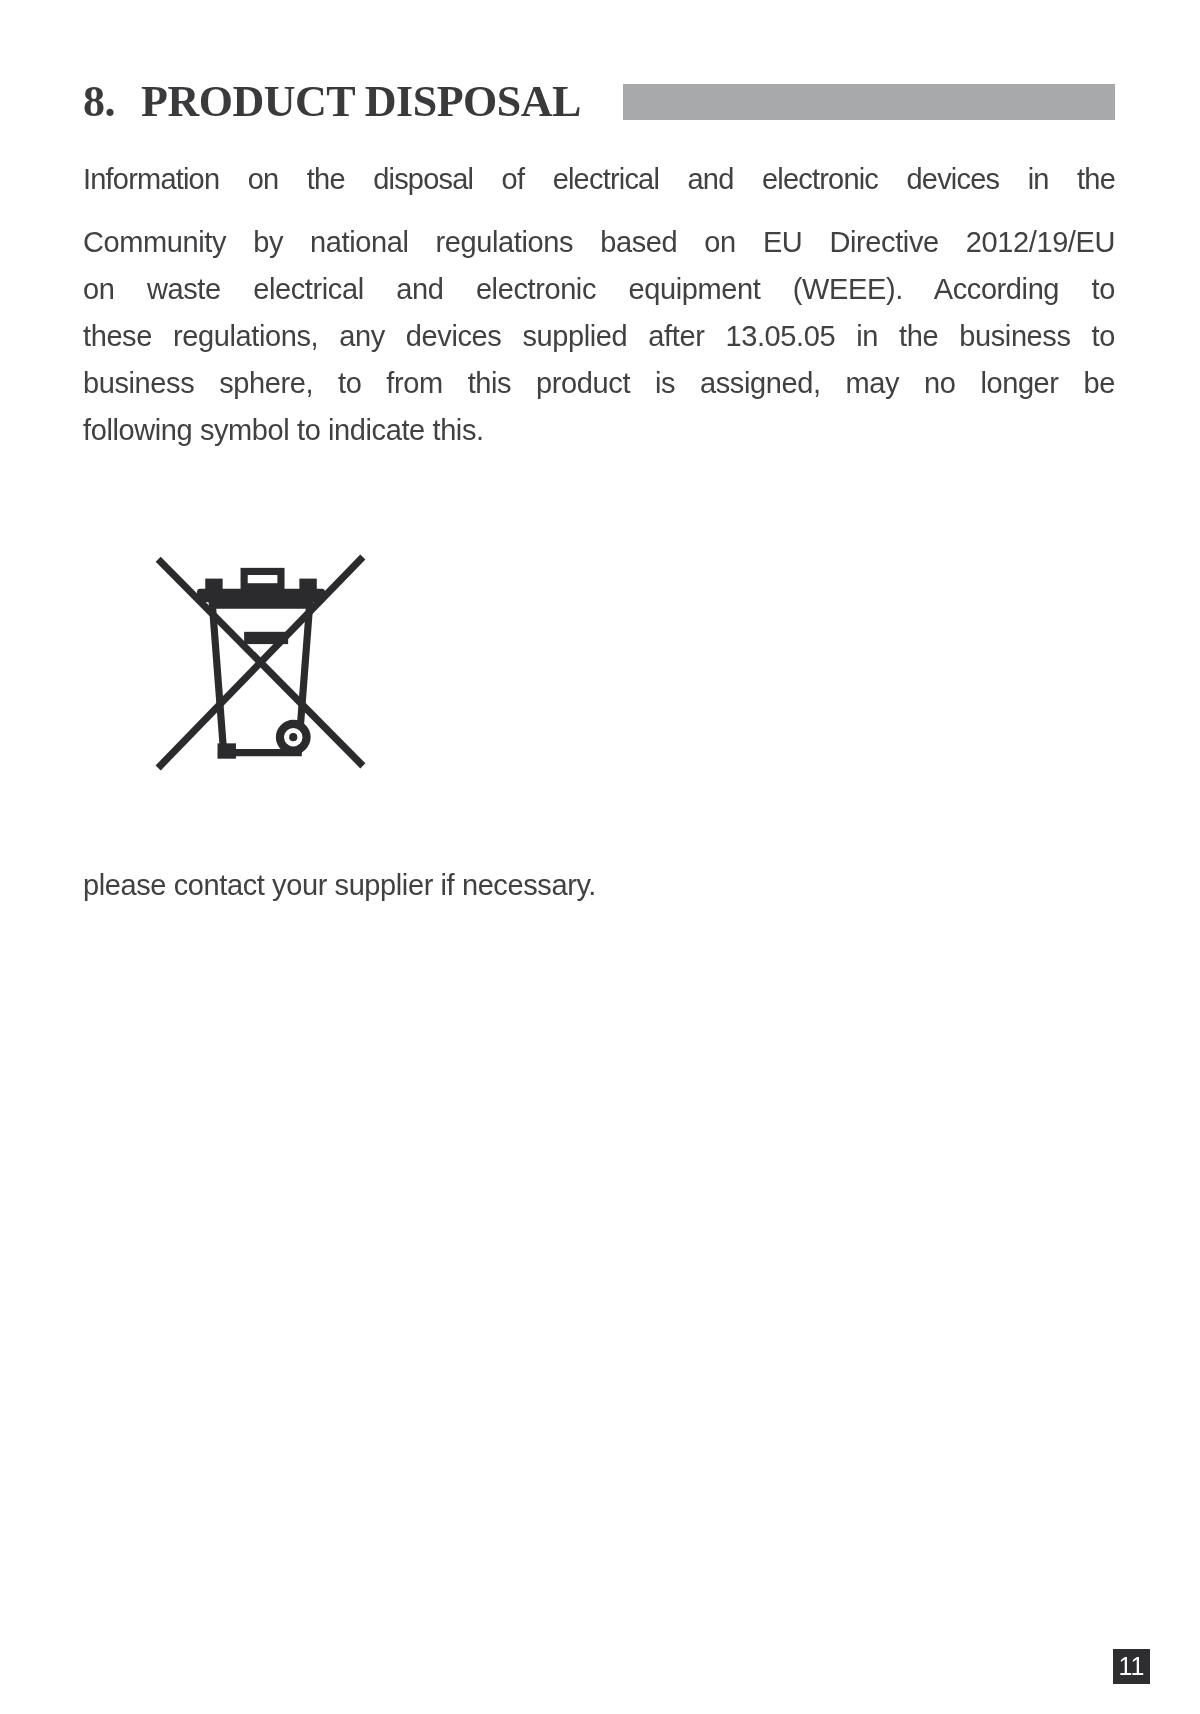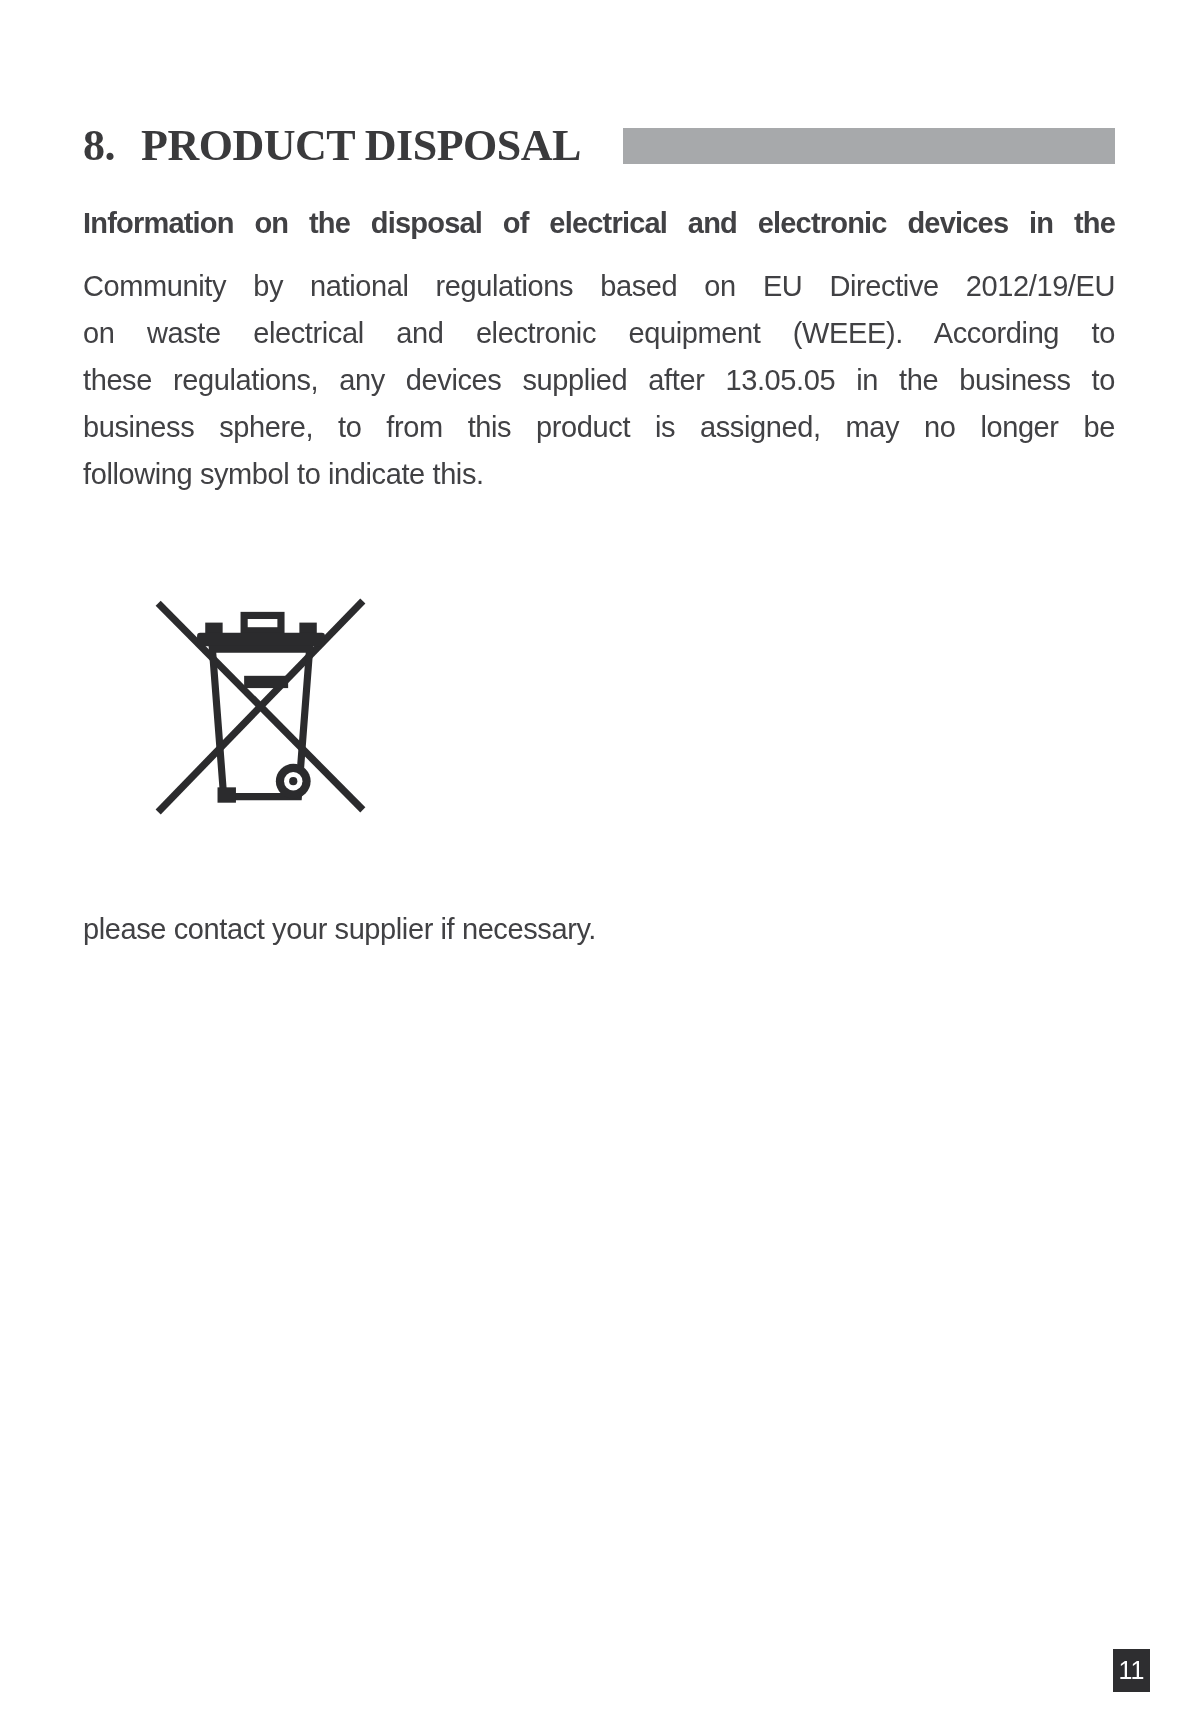--- a/index.html
+++ b/index.html
@@ -17,21 +17,20 @@
     height: 1714px;
     position: relative;
     overflow: hidden;
     font-family: "Liberation Sans", sans-serif;
     color: var(--text);
   }
   .page {
     position: absolute;
     inset: 0;
     padding: 76px 85px 0 83px;
-    margin-top: 44px;
   }
   
   .heading-row {
     display: flex;
     align-items: center;
     margin-bottom: 28px;
   }
   .heading {
     font-family: "Liberation Serif", serif;
     font-weight: 700;
@@ -55,39 +54,39 @@
     line-height: 47px;
     letter-spacing: -0.4px;
     color: var(--text);
   }
   .jline {
     text-align: justify;
     text-align-last: justify;
   }
   .lline { text-align: left; }
   .bold .line {
-    font-weight: 700;
+    font-weight: 400;
     letter-spacing: -0.8px;
   }
   
   .symbol-wrap {
     margin: 98px 0 0 70px;
     width: 215px;
     height: 222px;
   }
   .symbol-wrap svg { display: block; }
   
   .para-final { margin-top: 88px; }
   
   .page-num {
     position: absolute;
     left: 1113px;
     top: 1649px;
     width: 37px;
-    height: 43px;
+    height: 35px;
     background: var(--page-box-bg);
     color: var(--page-box-text);
     font-size: 25px;
     display: flex;
     align-items: center;
     justify-content: center;
   }
 </style>
 </head>
 <body>

